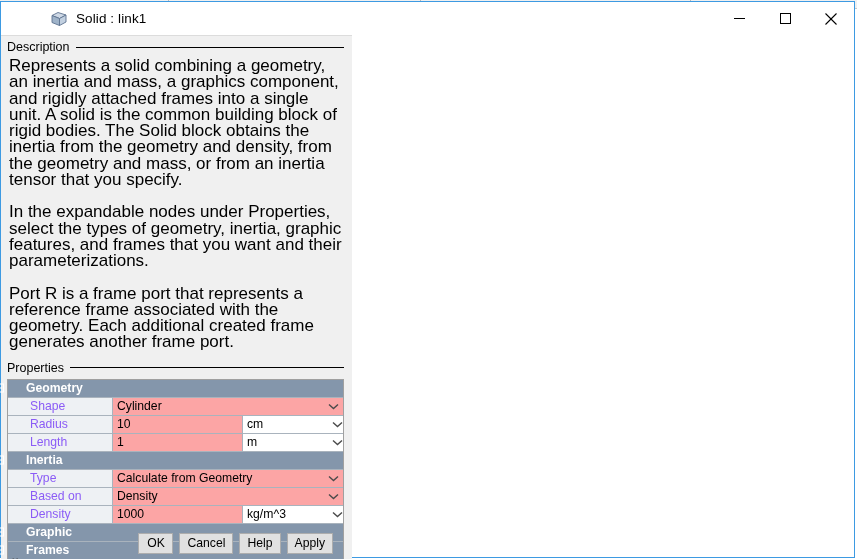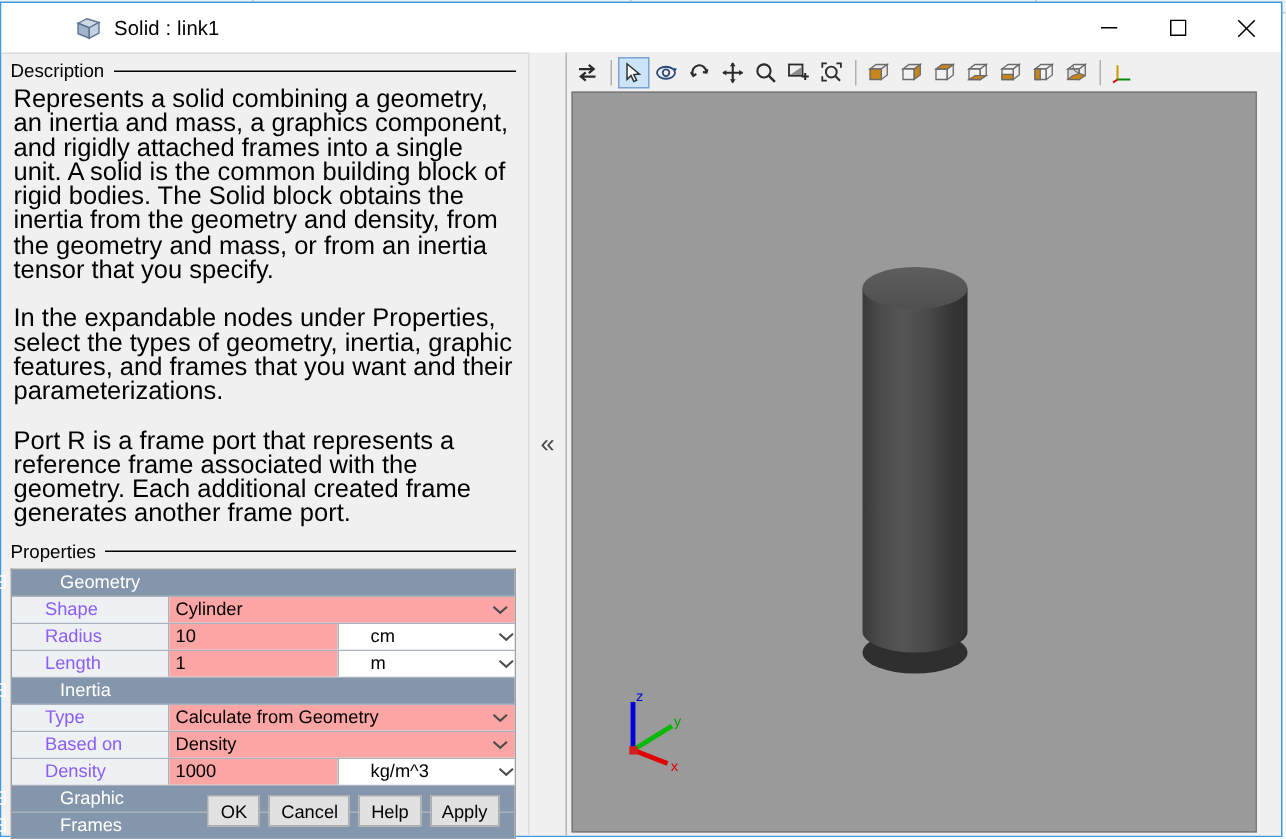--- a/index.html
+++ b/index.html
@@ -18,52 +18,52 @@
           background:#ffffff;border:1px solid #3d9ae2;box-sizing:border-box;}
   
   .titlebar{position:relative;height:33px;background:#ffffff;display:flex;align-items:center;padding-left:40px;}
   .title-icon{width:18px;height:18px;margin-left:9px;margin-right:8px;position:relative;flex:none;}
   .title-text{font-size:13.5px;color:#000;letter-spacing:.1px;}
   .winbtns{position:absolute;right:0;top:0;height:33px;display:flex;}
   .winbtn{width:46px;height:33px;display:flex;align-items:center;justify-content:center;
           background:#ffffff;}
   .winbtn svg{display:block;}
   
-  .wbody{position:absolute;left:0;top:33px;right:0;bottom:0;display:flex;}
+  .wbody{position:absolute;left:0;top:33px;right:0;bottom:0;display:flex;flex-direction:column;}
   
   .leftpane{width:351px;flex:none;background:#f0f0f0;position:relative;
             border-top:1px solid #dcdcdc;box-sizing:border-box;}
   .grouplabel{position:relative;padding:4px 0 2px 6px;font-size:12.5px;display:flex;align-items:center;}
   .grouplabel .gl-text{background:#f0f0f0;padding-right:6px;white-space:nowrap;}
   .grouplabel .gl-rule{flex:1;height:1px;background:#000;margin-right:8px;}
   .desc{padding:2px 10px 0 8px;font-size:17px;line-height:16.3px;color:#000;}
   .desc p{margin:0 0 16px 0;}
   .desc p:last-child{margin-bottom:0;}
   
   .proptable{margin:2px 8px 0 6px;border:1px solid #a0a0a0;border-bottom:none;
              background:#fff;box-sizing:border-box;}
   .prow{display:flex;height:18px;align-items:stretch;border-bottom:1px solid #a9b3bd;
         box-sizing:border-box;font-size:12.2px;}
   .prow.section{background:#8496ab;color:#ffffff;align-items:center;}
-  .prow.section .sec-label{padding-left:32px;position:relative;line-height:18px;}
+  .prow.section .sec-label{padding-left:18px;position:relative;line-height:18px;font-weight:bold;}
   .expander{position:absolute;left:-13px;top:50%;transform:translateY(-50%);
             width:9px;height:9px;border:1px solid #ffffff;box-sizing:border-box;
             display:flex;align-items:center;justify-content:center;}
   .expander::before{content:"";position:absolute;width:5px;height:1px;background:#fff;}
   .expander.plus::after{content:"";position:absolute;width:1px;height:5px;background:#fff;}
   .expander.dark{border-color:#2f4f6f;}
   .expander.dark::before{background:#2f4f6f;}
   .expander.dark.plus::after{background:#2f4f6f;}
   .pname{width:105px;flex:none;background:#eef1f4;border-right:1px solid #a9b3bd;
          padding-left:22px;line-height:17px;box-sizing:border-box;color:#8b5cf6;}
   .pval{flex:1;background:#fca5a5;display:flex;align-items:center;min-width:0;}
   .pval .txt{padding-left:4px;line-height:17px;flex:1;white-space:nowrap;overflow:hidden;}
   .pval .chev{width:20px;flex:none;display:flex;align-items:center;justify-content:center;}
   .punit{width:100px;flex:none;background:#ffffff;border-left:1px solid #a9b3bd;
-         display:flex;align-items:center;padding-left:17px;}
+         display:flex;align-items:center;}
   .punit .txt{padding-left:4px;line-height:17px;flex:1;}
   .chev svg{display:block;}
   
   .prow.derived{background:#eef1f4;}
   .derived .dv-label{width:212px;flex:none;padding-left:20px;position:relative;
                      line-height:17px;box-sizing:border-box;background:#eef1f4;}
   .derived .dv-btn{flex:1;margin:1px 1px 1px 0;background:#e1e1e1;border:1px solid #adadad;
                    display:flex;align-items:center;justify-content:center;font-size:12.2px;
                    box-sizing:border-box;}
   

